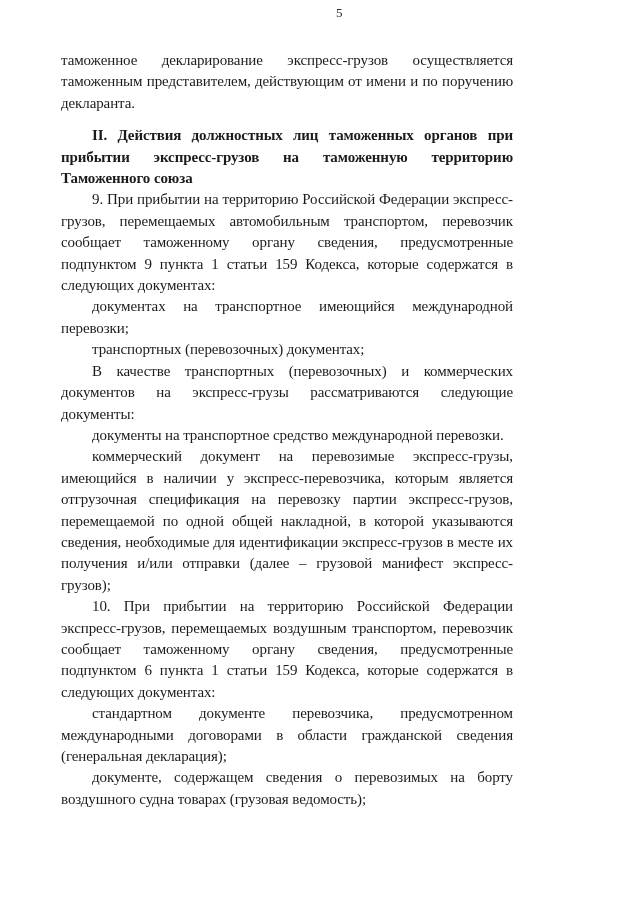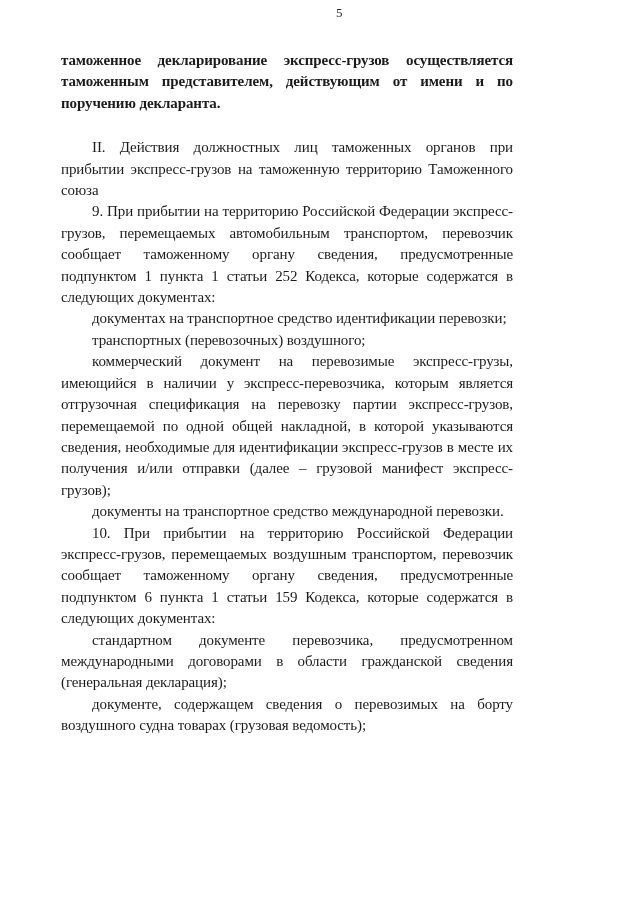--- a/index.html
+++ b/index.html
@@ -33,37 +33,37 @@
     text-align: justify;
     letter-spacing: -0.1px;
   }
   p.para {
     margin: 0;
     padding: 0;
     text-indent: 31px;
   }
   p.para.no-indent {
     text-indent: 0;
-    font-weight: bold;
   }
   p.para.heading {
-    font-weight: normal;
-    margin-top: 23px;
+    font-weight: bold;
+    margin-top: 11px;
   }
 </style>
 </head>
 <body>
 
 <div class="page">
   <div class="page-number">5</div>
   <div class="content">
       <p class="para no-indent">таможенное декларирование экспресс-грузов осуществляется таможенным представителем, действующим от имени и по поручению декларанта.</p>
       <p class="para heading">II. Действия должностных лиц таможенных органов при прибытии экспресс-грузов на таможенную территорию Таможенного союза</p>
-      <p class="para">9. При прибытии на территорию Российской Федерации экспресс-грузов, перемещаемых автомобильным транспортом, перевозчик сообщает таможенному органу сведения, предусмотренные подпунктом 1 пункта 1 статьи 252 Кодекса, которые содержатся в следующих документах:</p>
-      <p class="para">документах на транспортное средство идентификации перевозки;</p>
-      <p class="para">транспортных (перевозочных) воздушного;</p>
+      <p class="para">9. При прибытии на территорию Российской Федерации экспресс-грузов, перемещаемых автомобильным транспортом, перевозчик сообщает таможенному органу сведения, предусмотренные подпунктом 9 пункта 1 статьи 159 Кодекса, которые содержатся в следующих документах:</p>
+      <p class="para">документах на транспортное имеющийся международной перевозки;</p>
+      <p class="para">транспортных (перевозочных) документах;</p>
+      <p class="para">В качестве транспортных (перевозочных) и коммерческих документов на экспресс-грузы рассматриваются следующие документы:</p>
+      <p class="para">документы на транспортное средство международной перевозки.</p>
       <p class="para">коммерческий документ на перевозимые экспресс-грузы, имеющийся в наличии у экспресс-перевозчика, которым является отгрузочная спецификация на перевозку партии экспресс-грузов, перемещаемой по одной общей накладной, в которой указываются сведения, необходимые для идентификации экспресс-грузов в месте их получения и/или отправки (далее – грузовой манифест экспресс-грузов);</p>
-      <p class="para">документы на транспортное средство международной перевозки.</p>
       <p class="para">10. При прибытии на территорию Российской Федерации экспресс-грузов, перемещаемых воздушным транспортом, перевозчик сообщает таможенному органу сведения, предусмотренные подпунктом 6 пункта 1 статьи 159 Кодекса, которые содержатся в следующих документах:</p>
       <p class="para">стандартном документе перевозчика, предусмотренном международными договорами в области гражданской сведения (генеральная декларация);</p>
       <p class="para">документе, содержащем сведения о перевозимых на борту воздушного судна товарах (грузовая ведомость);</p>
     </div>
 </div>
 
 </body></html>

